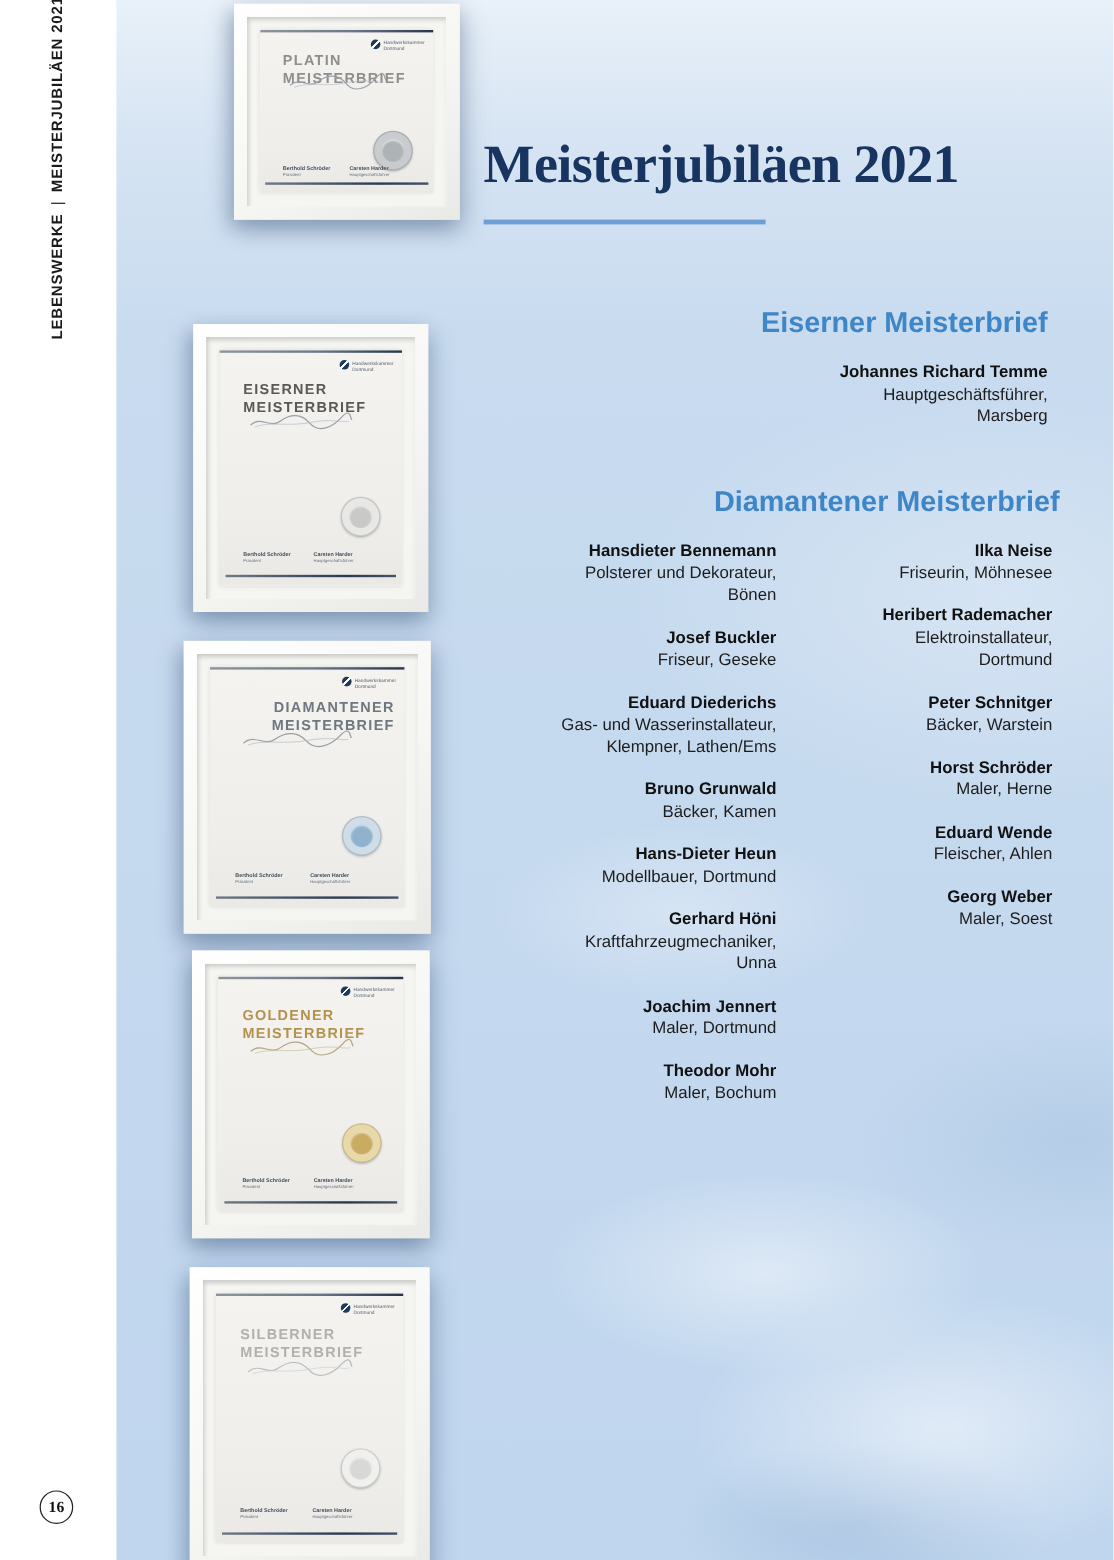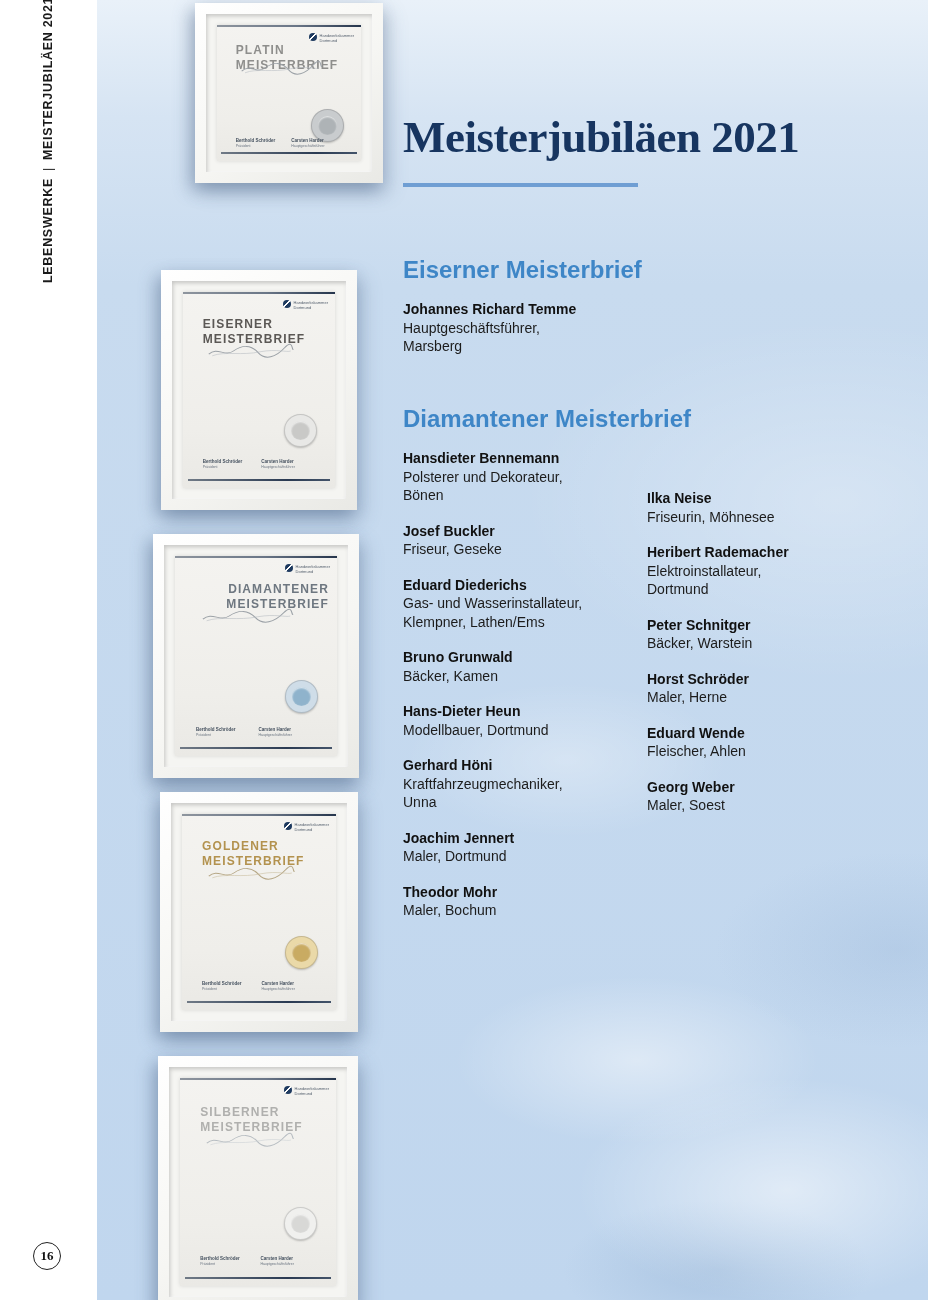--- a/index.html
+++ b/index.html
@@ -29,27 +29,27 @@
       radial-gradient(ellipse 220px 100px at 620px 1270px, rgba(125,160,200,.30), rgba(125,160,200,0) 70%),
       radial-gradient(ellipse 260px 140px at 800px 950px, rgba(140,172,210,.25), rgba(140,172,210,0) 70%),
       linear-gradient(180deg,#e9f1f9 0%,#d6e4f3 9%,#c8dbef 22%,#c0d6ee 100%);
   }
   
   .page-title{
     position:absolute;left:306px;top:112px;margin:0;font-family:"Liberation Serif","DejaVu Serif",serif;
     font-weight:700;font-size:45px;line-height:50px;color:#173560;letter-spacing:-.5px;
   }
   .title-rule{position:absolute;left:306px;top:183px;width:235px;height:4px;background:#6f9ed3;}
-  .section{position:absolute;left:306px;}
+  .section{position:absolute;left:306px;text-align:right;}
   .section-eiserner{top:256px;width:470px;}
   .section-diamantener{top:405px;width:480px;}
   .section h2{margin:0 0 16px 0;font-size:24px;line-height:28px;font-weight:700;color:#3e86c7;}
   .cols{display:flex;}
   .col-left{width:244px;}
-  .col-right{width:230px;margin-top:40px;}
+  .col-right{width:230px;}
   .entry{margin-bottom:17px;}
   .entry div{font-size:14px;line-height:18.5px;}
   .entry-name{font-weight:700;color:#111;}
   .entry-line{color:#1c1c1c;}
   .entry-line:empty{display:none;}
   
   .cert{position:absolute;}
   .cert-frame{
     width:100%;height:100%;box-sizing:border-box;padding:11px;
     background:linear-gradient(145deg,#ffffff 0%,#f6f6f3 55%,#e9e9e5 100%);

